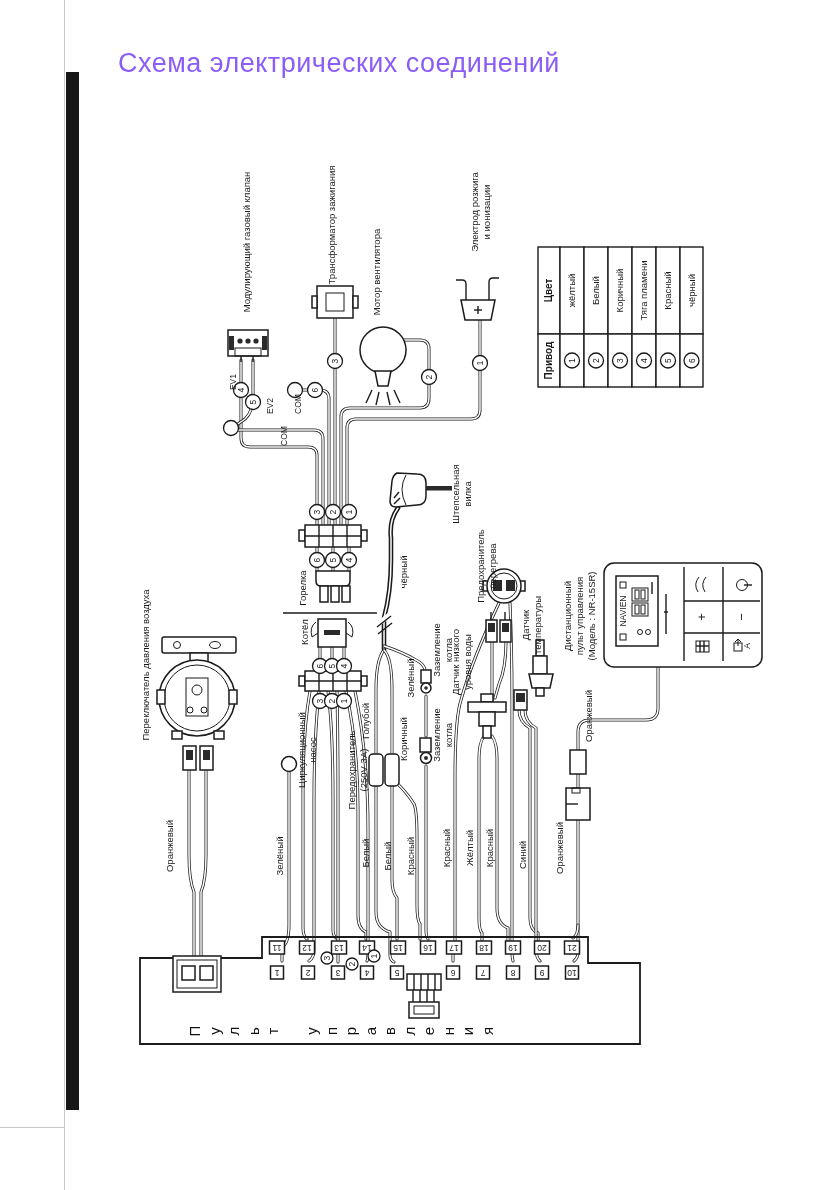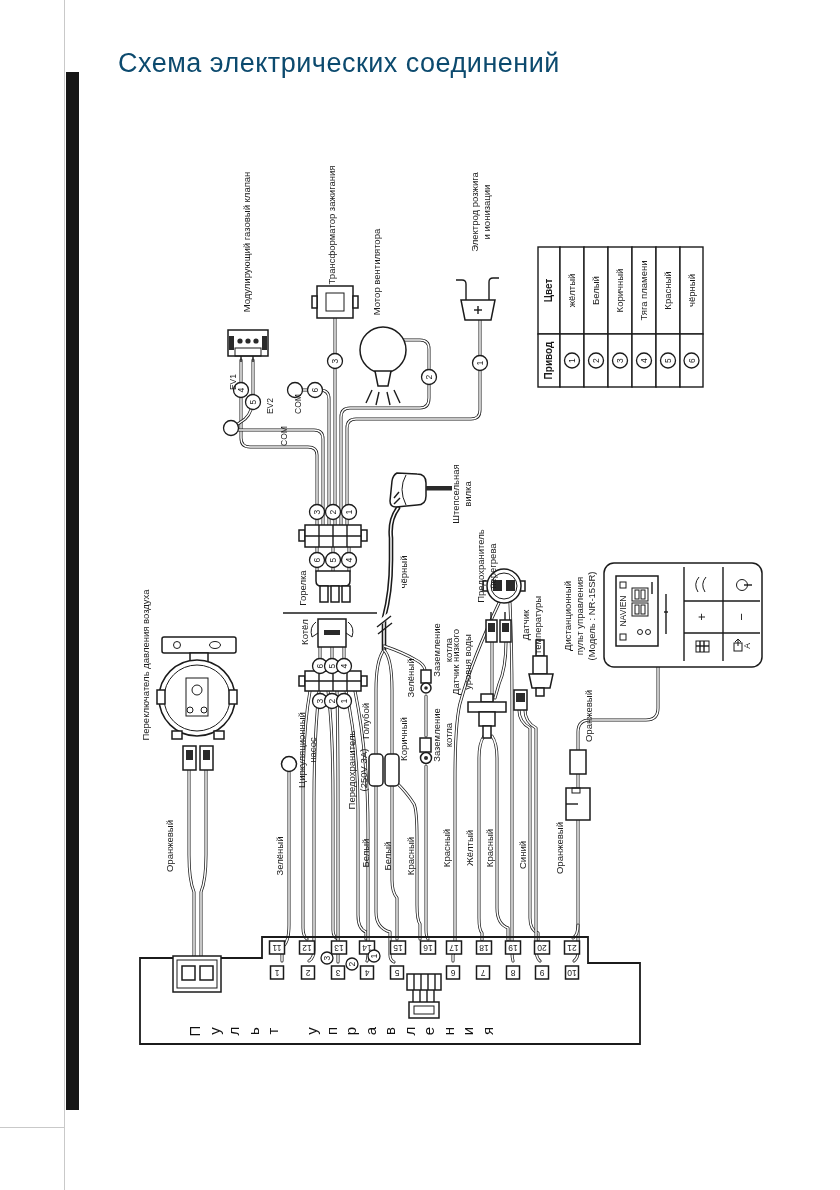--- a/index.html
+++ b/index.html
@@ -1,21 +1,21 @@
 <!DOCTYPE html>
 <html><head>
 <meta charset="utf-8">
 <style>
   html,body{margin:0;padding:0;background:#fff;}
   #page{position:relative;width:840px;height:1190px;background:#ffffff;overflow:hidden;
         font-family:"Liberation Sans",sans-serif;}
   #edge-line{position:absolute;left:64px;top:0;width:1px;height:1190px;background:#c9c9c9;}
   #edge-line-bottom{position:absolute;left:0;top:1127px;width:64px;height:1px;background:#c9c9c9;}
   #black-bar{position:absolute;left:66px;top:72px;width:13px;height:1038px;background:#161616;}
-  #title{position:absolute;left:118px;top:48px;font-size:27px;letter-spacing:.5px;color:#0c4a6e;
+  #title{position:absolute;left:118px;top:48px;font-size:27px;letter-spacing:.5px;color:#8b5cf6;
          font-weight:400;white-space:nowrap;}
   svg{position:absolute;left:0;top:0;}
   .wire{fill:none;stroke:#1b1b1b;stroke-width:3;stroke-linecap:round;stroke-linejoin:round}
   .wire-in{fill:none;stroke:#ffffff;stroke-width:1.5;stroke-linecap:round;stroke-linejoin:round}
   .cable{fill:none;stroke:#1b1b1b;stroke-width:4.6;stroke-linecap:round;stroke-linejoin:round}
   .sline{fill:none;stroke:#1b1b1b;stroke-width:1.4}
   .cmp{fill:#ffffff;stroke:#1b1b1b;stroke-width:1.5}
   .cmpthin{fill:none;stroke:#1b1b1b;stroke-width:1}
   .dark{fill:#2a2a2a;stroke:none}
   .vlab{font-family:"Liberation Sans",sans-serif;font-size:9.5px;fill:#1b1b1b}

